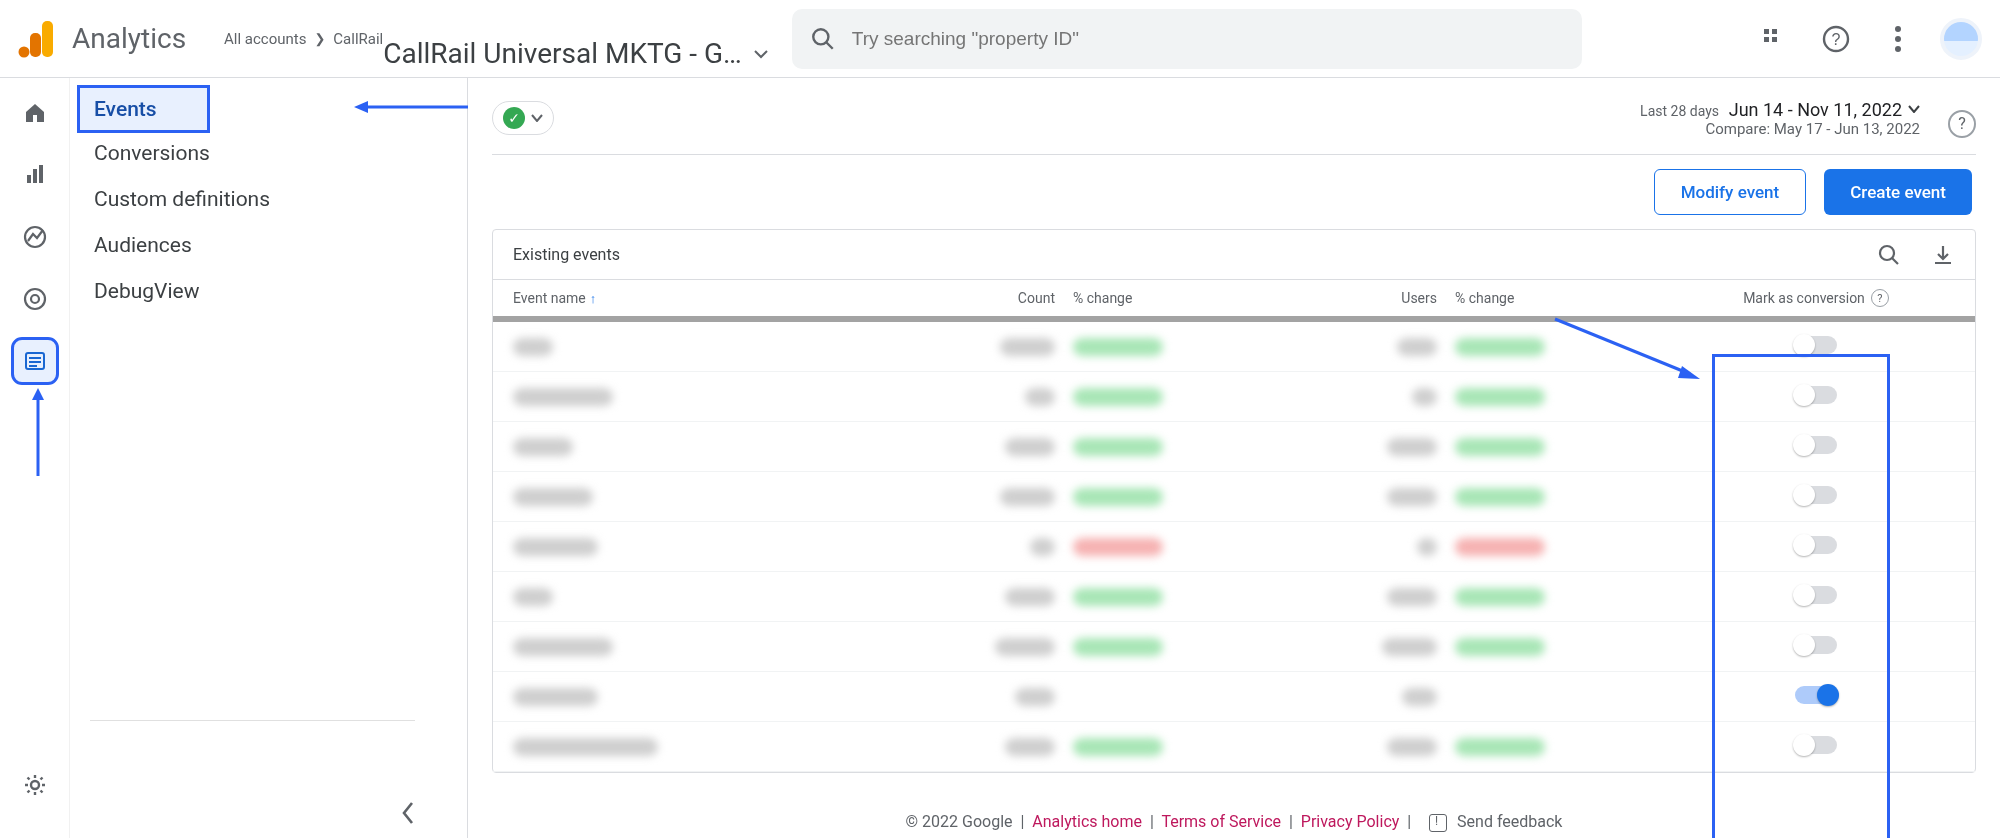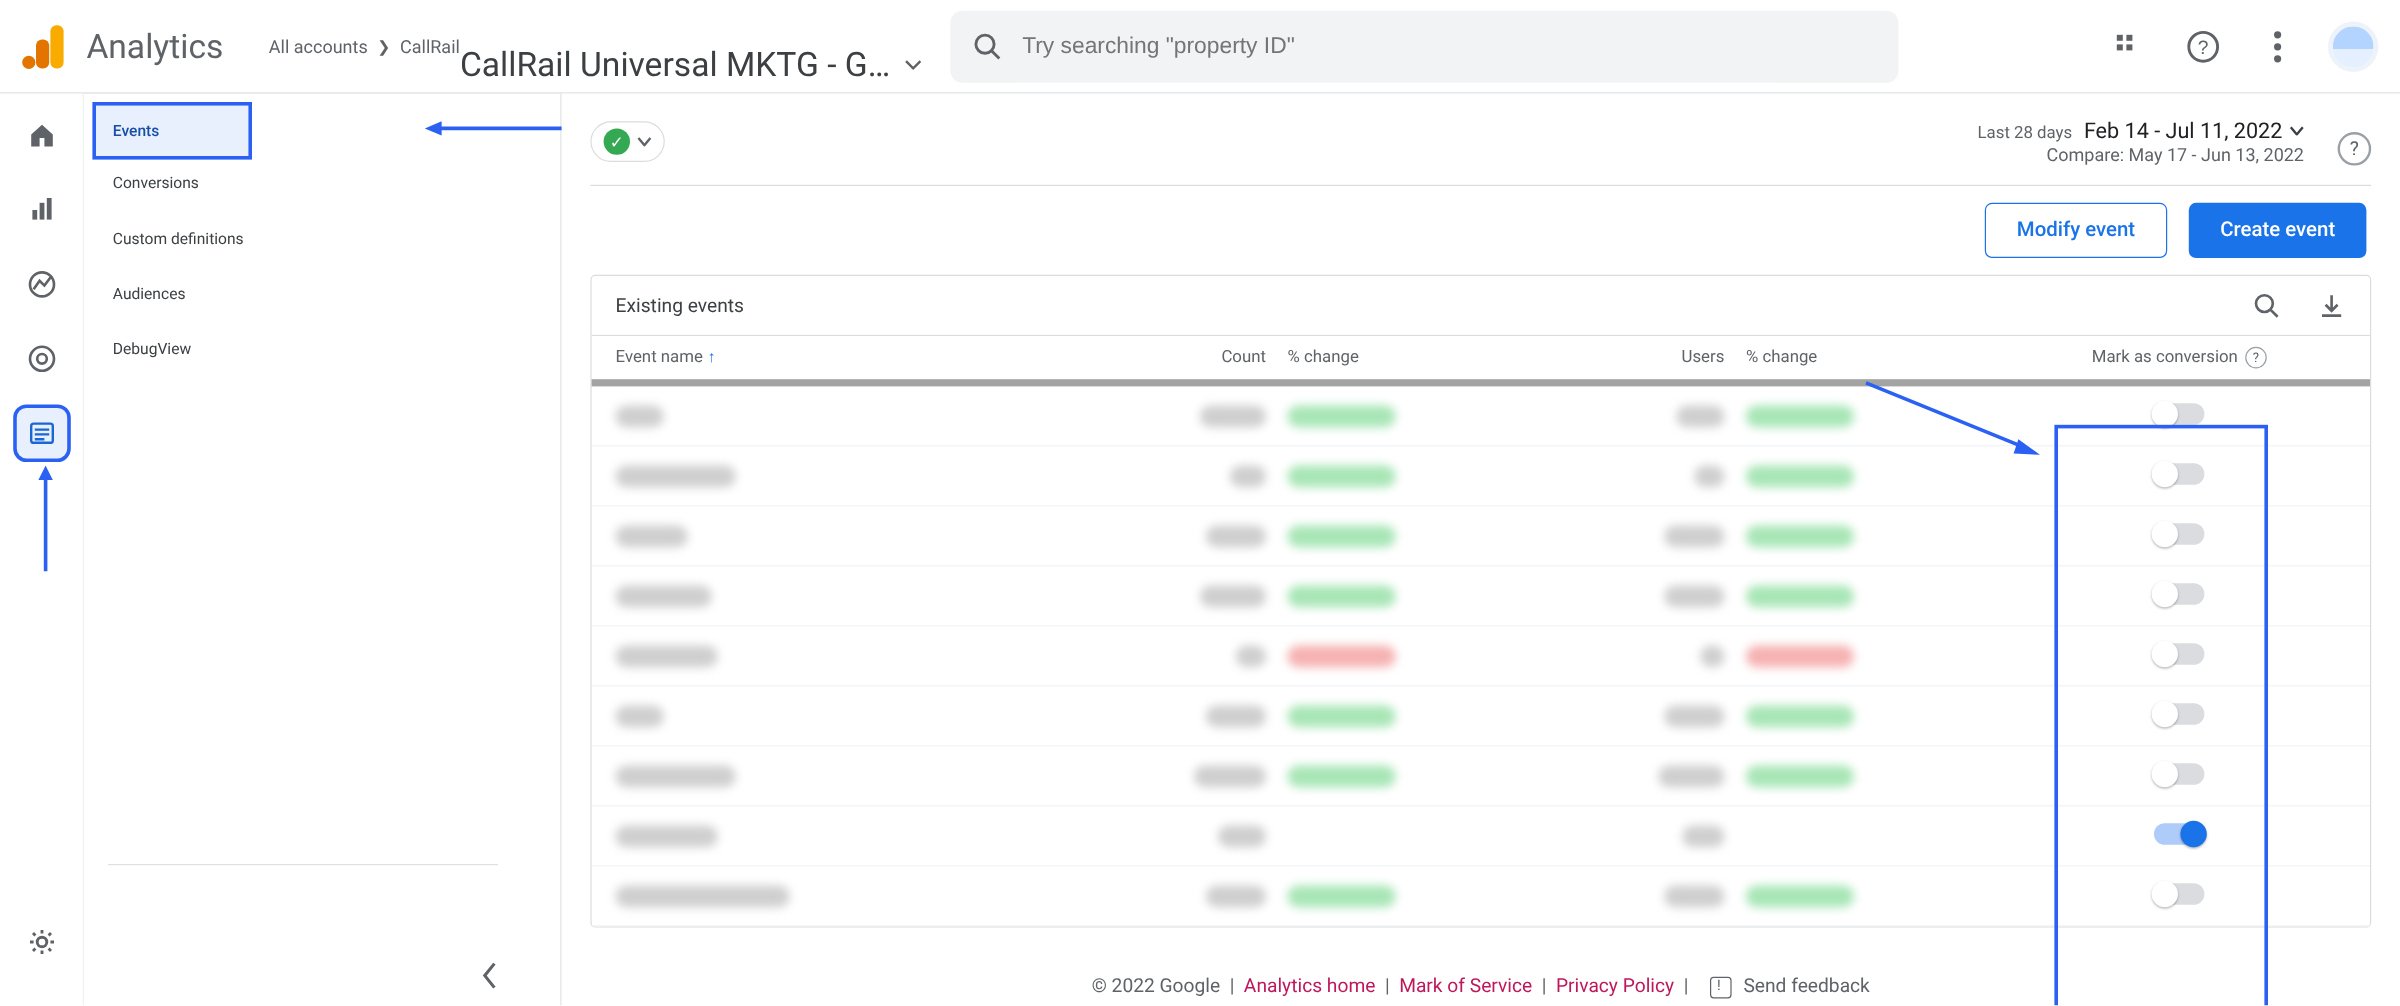--- a/index.html
+++ b/index.html
@@ -23,21 +23,21 @@
   .avatar { width:42px; height:42px; border-radius:50%; background: linear-gradient(#b3d4ff 55%, #e4f0ff 55%); border: 4px solid #eef3fa; }
   
   .layout { display:flex; height: calc(838px - 78px); }
   .rail { width: 70px; background:#fff; display:flex; flex-direction:column; align-items:center; padding-top:14px; position:relative; border-right:1px solid #f1f1f1;}
   .rail-item { width:42px; height:42px; border-radius:50%; display:flex; align-items:center; justify-content:center; color:#5f6368; margin-bottom:20px; }
   .rail-item.selected { outline:3px solid #2b61f3; border-radius:8px; background:#e8f0fe; color:#1967d2;}
   .rail-arrow-up { position:absolute; top:310px; left:30px; }
   .rail-settings { position:absolute; bottom:12px; }
   
   .sidebar { width: 398px; border-right:1px solid #dadce0; position:relative; padding-top:10px;}
-  .side-item { height:46px; display:flex; align-items:center; padding-left:24px; font-size:13px; color:#3c4043; border-radius:0 28px 28px 0; margin-right:70px;}
+  .side-item { height:46px; display:flex; align-items:center; padding-left:24px; font-size:21px; color:#3c4043; border-radius:0 28px 28px 0; margin-right:70px;}
   .side-item.sel { outline:3px solid #2b61f3; border-radius:0; margin:0 260px 0 10px; background:#e8f0fe; color:#174ea6; padding-left:14px; height:42px; font-weight:500; position:relative;}
   .side-divider { margin:406px 52px 0 20px; border-top:1px solid #e0e0e0;}
   .collapse-btn { position:absolute; bottom:12px; left:330px; color:#5f6368; }
   .events-arrow { position:absolute; top:20px; left:284px; }
   
   .content { flex:1; position:relative; background:#fff; padding:14px 24px 0 24px; overflow:hidden;}
   .top-row { display:flex; align-items:center; justify-content:space-between; height:52px;}
   .status-pill { display:flex; align-items:center; gap:6px; border:1px solid #dadce0; border-radius:22px; height:34px; padding:0 10px 0 10px;}
   .status-check { width:22px; height:22px; border-radius:50%; background:#34a853; display:flex; align-items:center; justify-content:center; color:#fff; font-size:14px;}
   .date-block { text-align:right; font-size:15px; color:#5f6368;}
@@ -224,21 +224,21 @@
           <svg width="12" height="8" viewBox="0 0 12 8">
               <path d="M1 1 L6 7 L11 1" stroke="#5f6368" stroke-width="2" fill="none"></path>
             </svg>
         </div>
       </div>
       <div style="display:flex;align-items:flex-end;">
         <div class="date-block">
           <div>
             <span class="date-label">Last 28 days</span>
             <span class="date-main">
-              <span>Feb 14 - Jul 11, 2022</span>
+              <span>Jun 14 - Nov 11, 2022</span>
               <svg width="12" height="8" viewBox="0 0 12 8">
                   <path d="M1 1 L6 7 L11 1" stroke="#3c4043" stroke-width="2" fill="none"></path>
                 </svg>
             </span>
           </div>
           <div style="font-size:15px;">Compare: May 17 - Jun 13, 2022</div>
         </div>
         <span class="help-circ">?</span>
       </div>
     </div>
@@ -444,19 +444,19 @@
     <span class="mark-arrow">
       <svg width="150" height="70" viewBox="0 0 150 70">
           <path d="M5 5 L140 60" stroke="#2b61f3" stroke-width="3" fill="none"></path>
           <polygon points="150,65 132,52 128,64" fill="#2b61f3"></polygon>
         </svg>
     </span>
 
     <div class="footer">
       <span>© 2022 Google</span> &nbsp;|&nbsp;
       <a href="#">Analytics home</a> &nbsp;|&nbsp;
-      <a href="#">Mark of Service</a> &nbsp;|&nbsp;
+      <a href="#">Terms of Service</a> &nbsp;|&nbsp;
       <a href="#">Privacy Policy</a> &nbsp;|&nbsp;
       <span class="feedback-icon"></span>
       <span>Send feedback</span>
     </div>
   </div>
 </div>
 
 </body></html>

